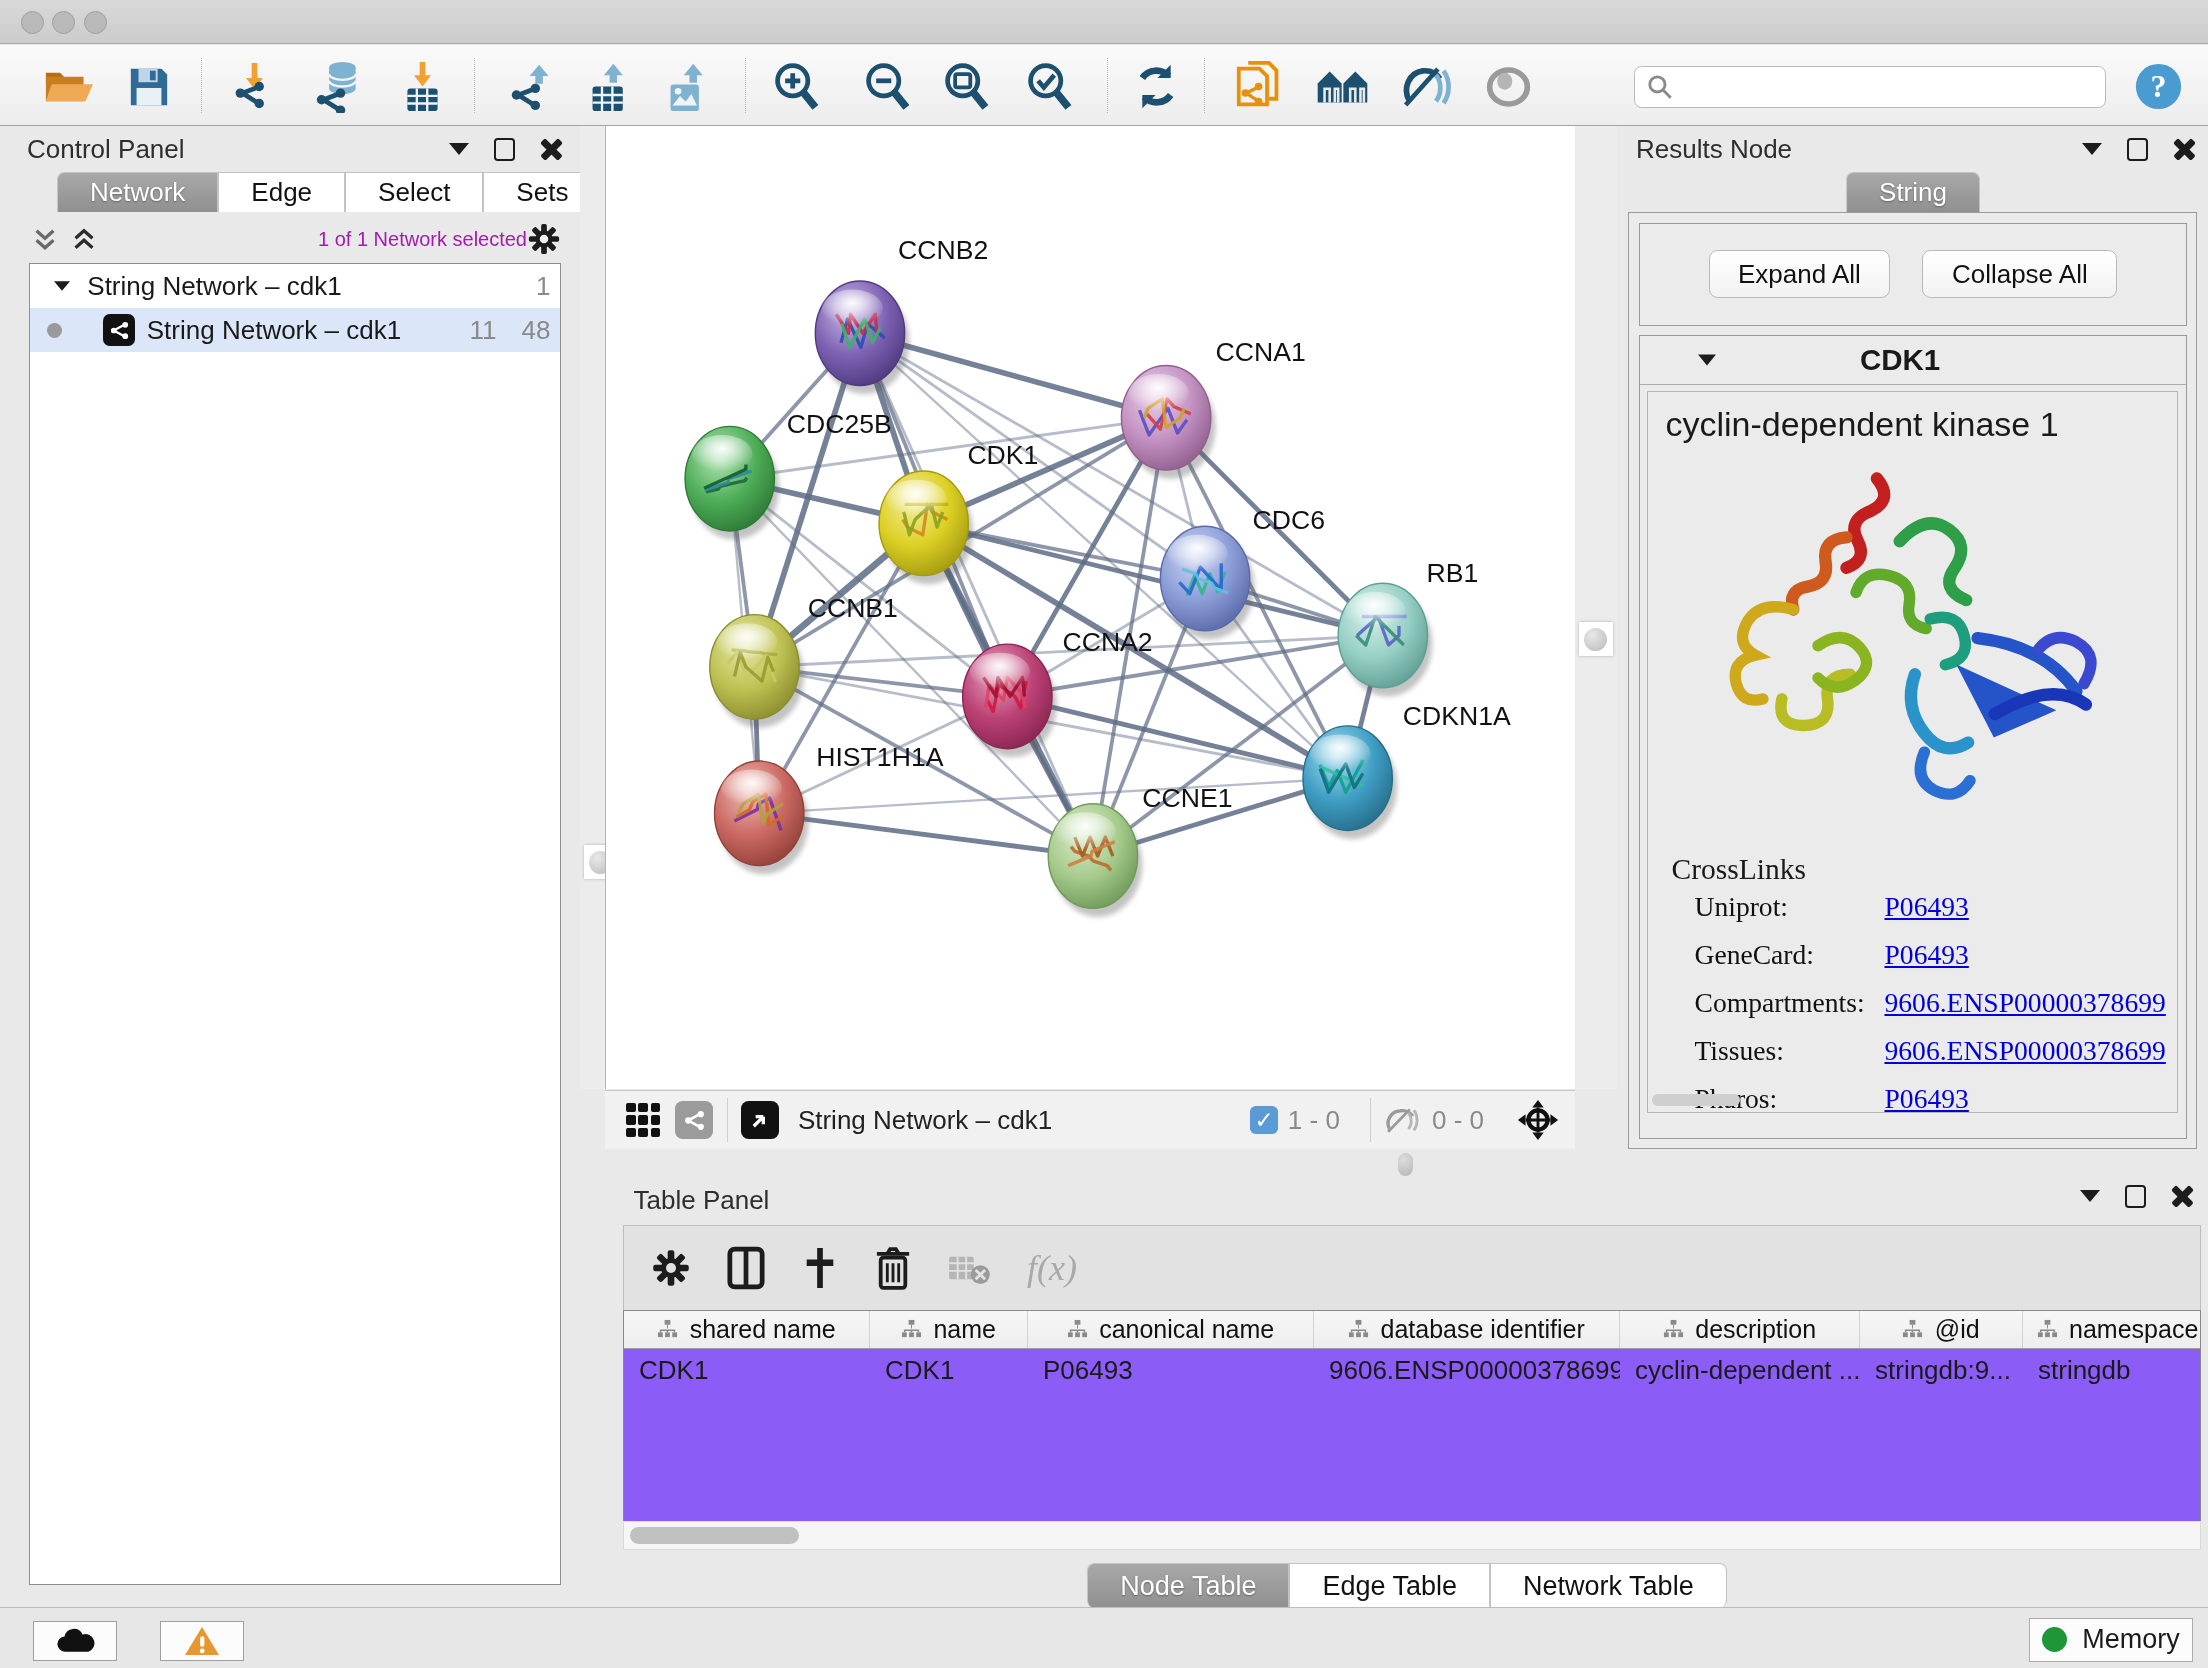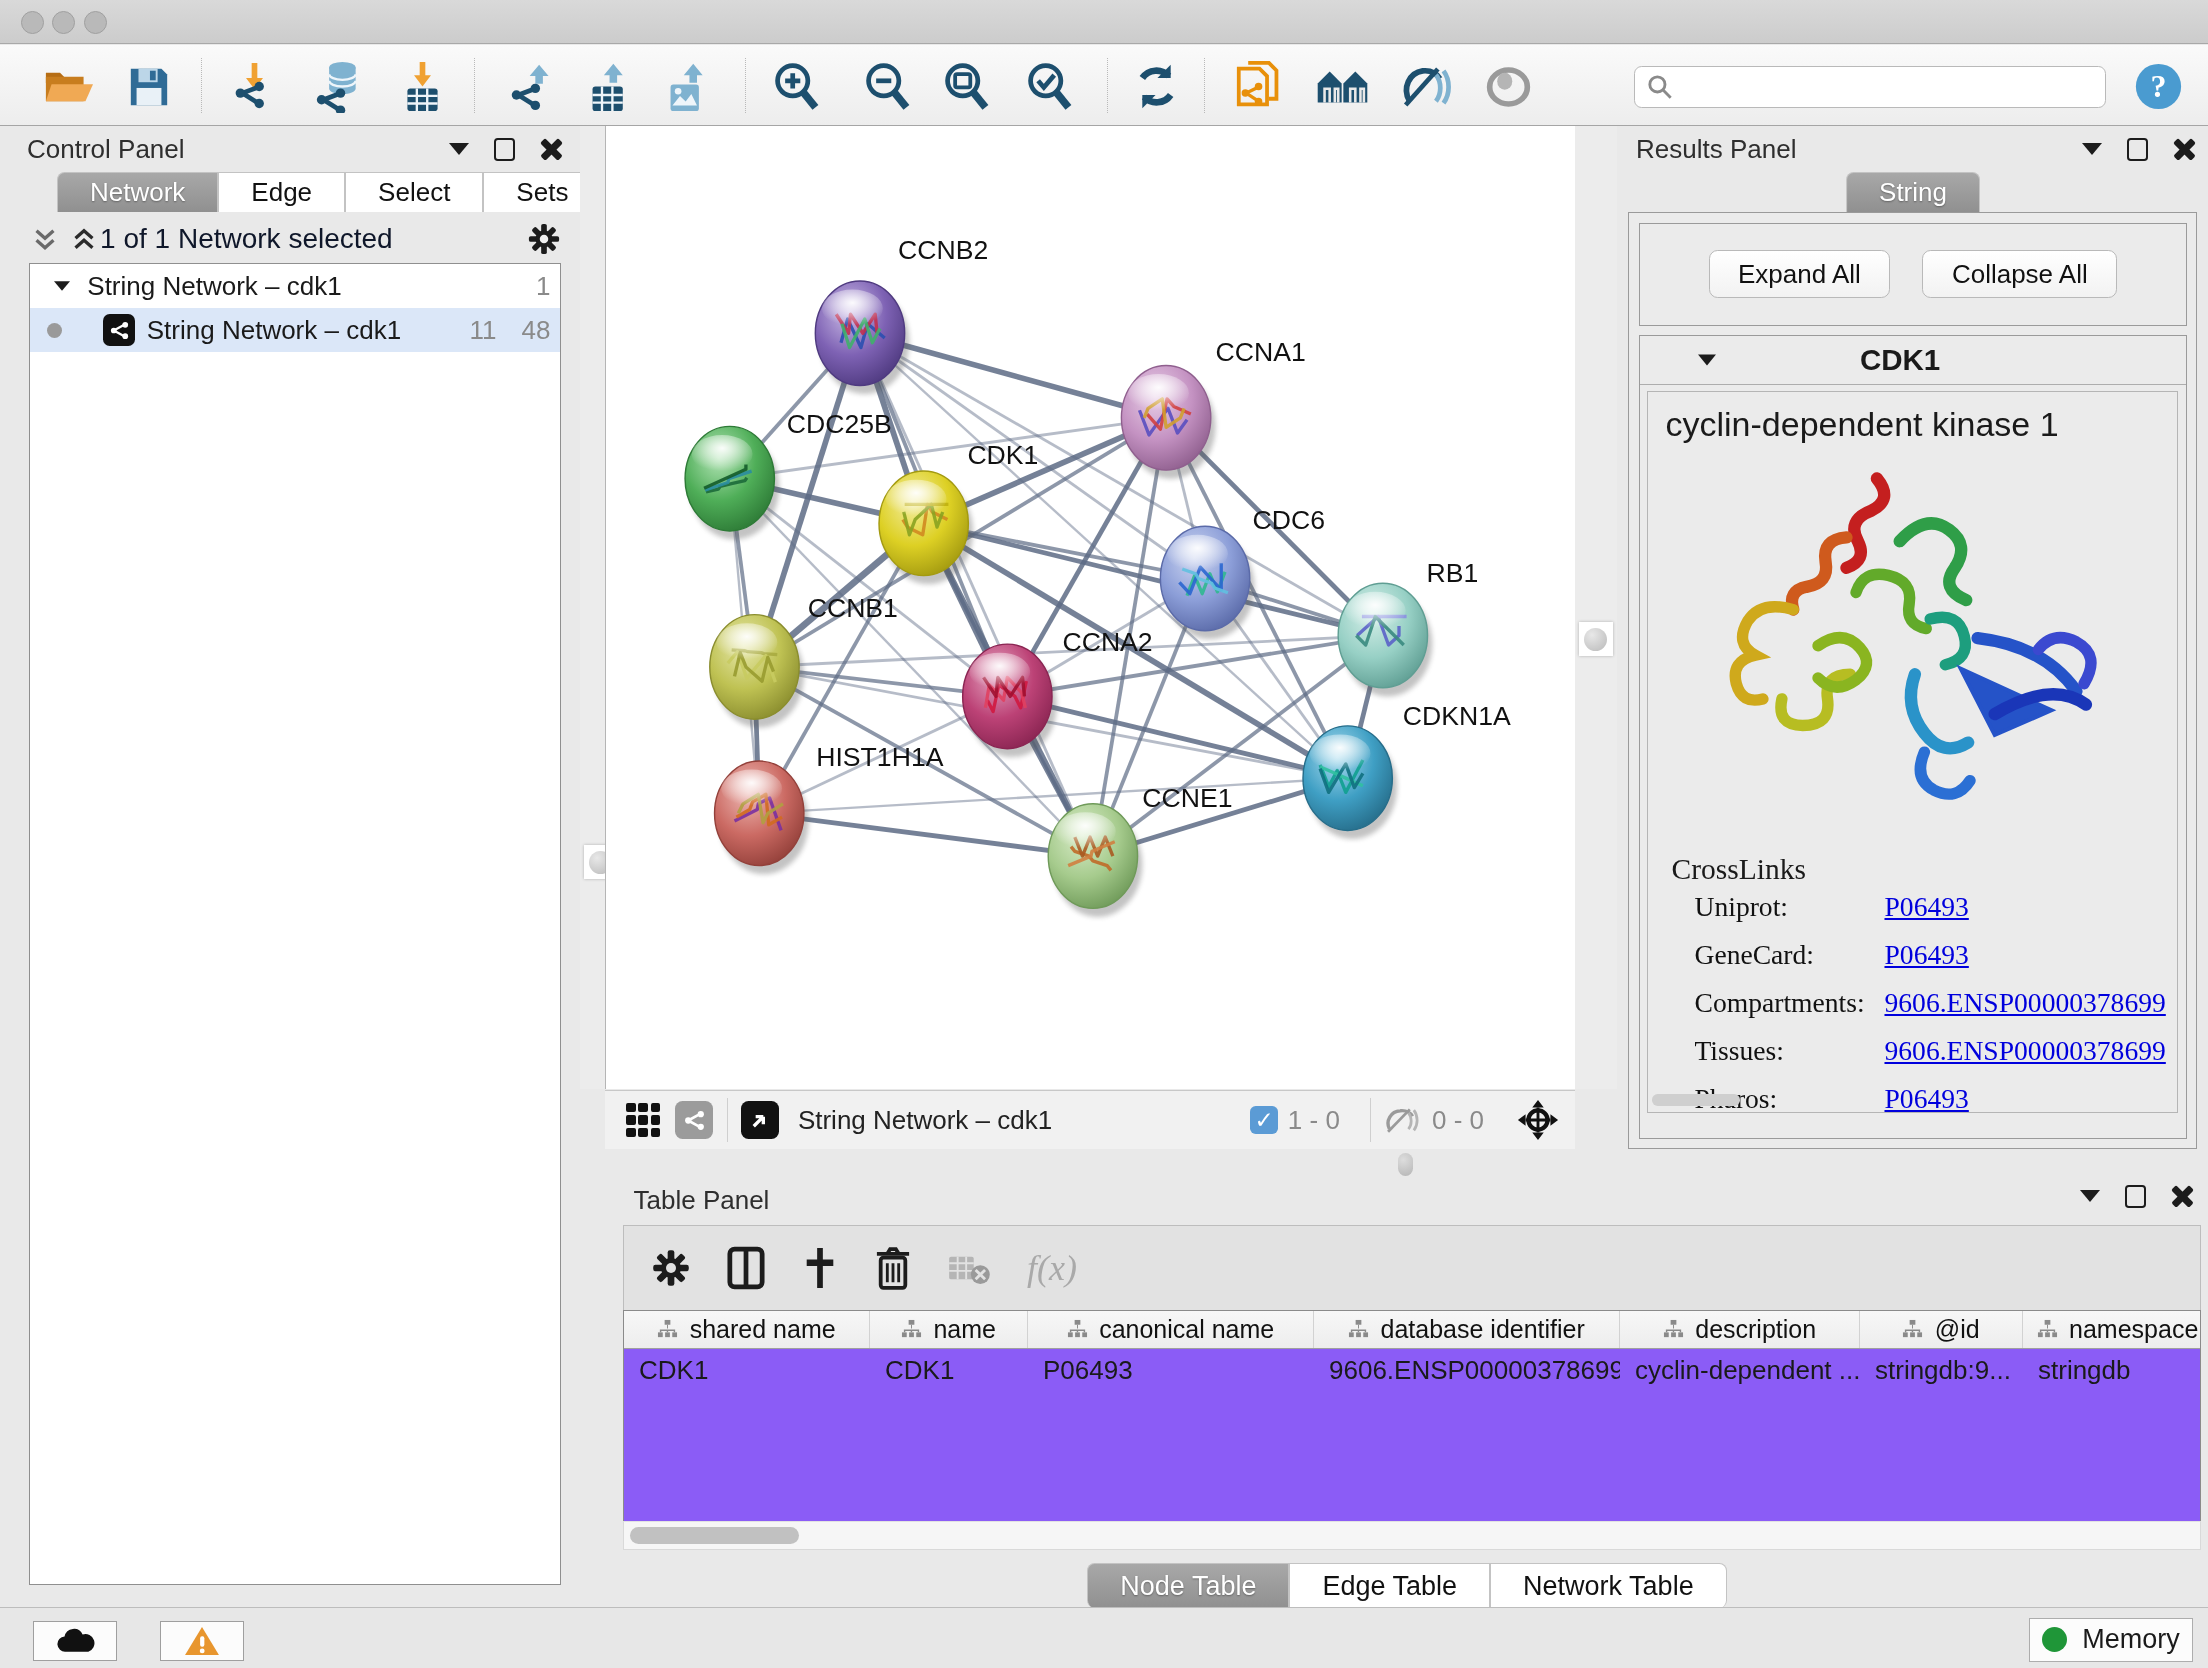--- a/index.html
+++ b/index.html
@@ -37,21 +37,21 @@
     font-size:26px; background:#fff; color:#111; border:1px solid #c3c3c3; border-bottom:none; }
   .tab.selected { background:linear-gradient(#a8a8a8,#909090); color:#fff; text-shadow:0 1px 1.9px rgba(0,0,0,.35); }
 
   
   .control-panel { position:absolute; left:0; top:126px; width:580px; height:1470px; }
   .cp-header { position:absolute; left:27px; top:7.6px; right:17px; display:flex; justify-content:space-between; align-items:center; }
   .cp-tabs { position:absolute; left:57px; top:46px; display:flex; }
   .cp-tabs .tab:first-child { border-top-left-radius:7.6px; }
   .cp-tabs .tab:last-child { border-top-right-radius:7.6px; }
   .cp-sub { position:absolute; left:28.5px; top:91px; right:19px; height:44px; display:flex; align-items:center; font-size:25px; }
-  .cp-status { flex:1; text-align:left; font-size:28px; color:#0f172a; }
+  .cp-status { flex:1; text-align:right; font-size:20px; color:#a21caf; }
   .cp-tree { position:absolute; left:28.5px; top:137px; right:19px; bottom:11.4px; background:#fff; border:1.9px solid #8f8f8f; }
   .tree-row { display:flex; align-items:center; height:44px; font-size:26px; padding:0 9.5px; }
   .tree-row .grow { flex:1; }
   .tree-row.selected { background:#dbe7f8; }
   .count { color:#8a8a8a; font-size:26px; margin-left:25px; }
   .dot-gray { width:15px; height:15px; border-radius:50%; background:#9a9a9a; margin:0 13.3px 0 7.6px; }
   .share-badge { width:32px; height:32px; border-radius:6.7px; background:#111; display:flex; align-items:center; justify-content:center; margin-right:11.4px; }
 
   
   .net-canvas { position:absolute; left:605px; top:126px; width:970px; height:963px; background:#fff;
@@ -650,21 +650,21 @@
         <path d="M23 10 v26 M10 23 h26" stroke="#111" stroke-width="3"></path>
       </svg>
   </div>
 
   <div class="h-split">
       <span class="pill"></span>
     </div>
 
   <div class="results-panel">
     <div class="rp-header">
-      <span class="panel-title">Results Panel</span>
+      <span class="panel-title">Results Node</span>
       <span class="ph-icons">
         <span class="tri-down"></span>
         <span class="float-box"></span>
         <span class="close-x"></span>
       </span>
     </div>
     <div class="tab selected rp-tab">String</div>
     <div class="rp-outer">
       <div class="rp-buttonbar">
         <button class="btn">Expand All</button>

